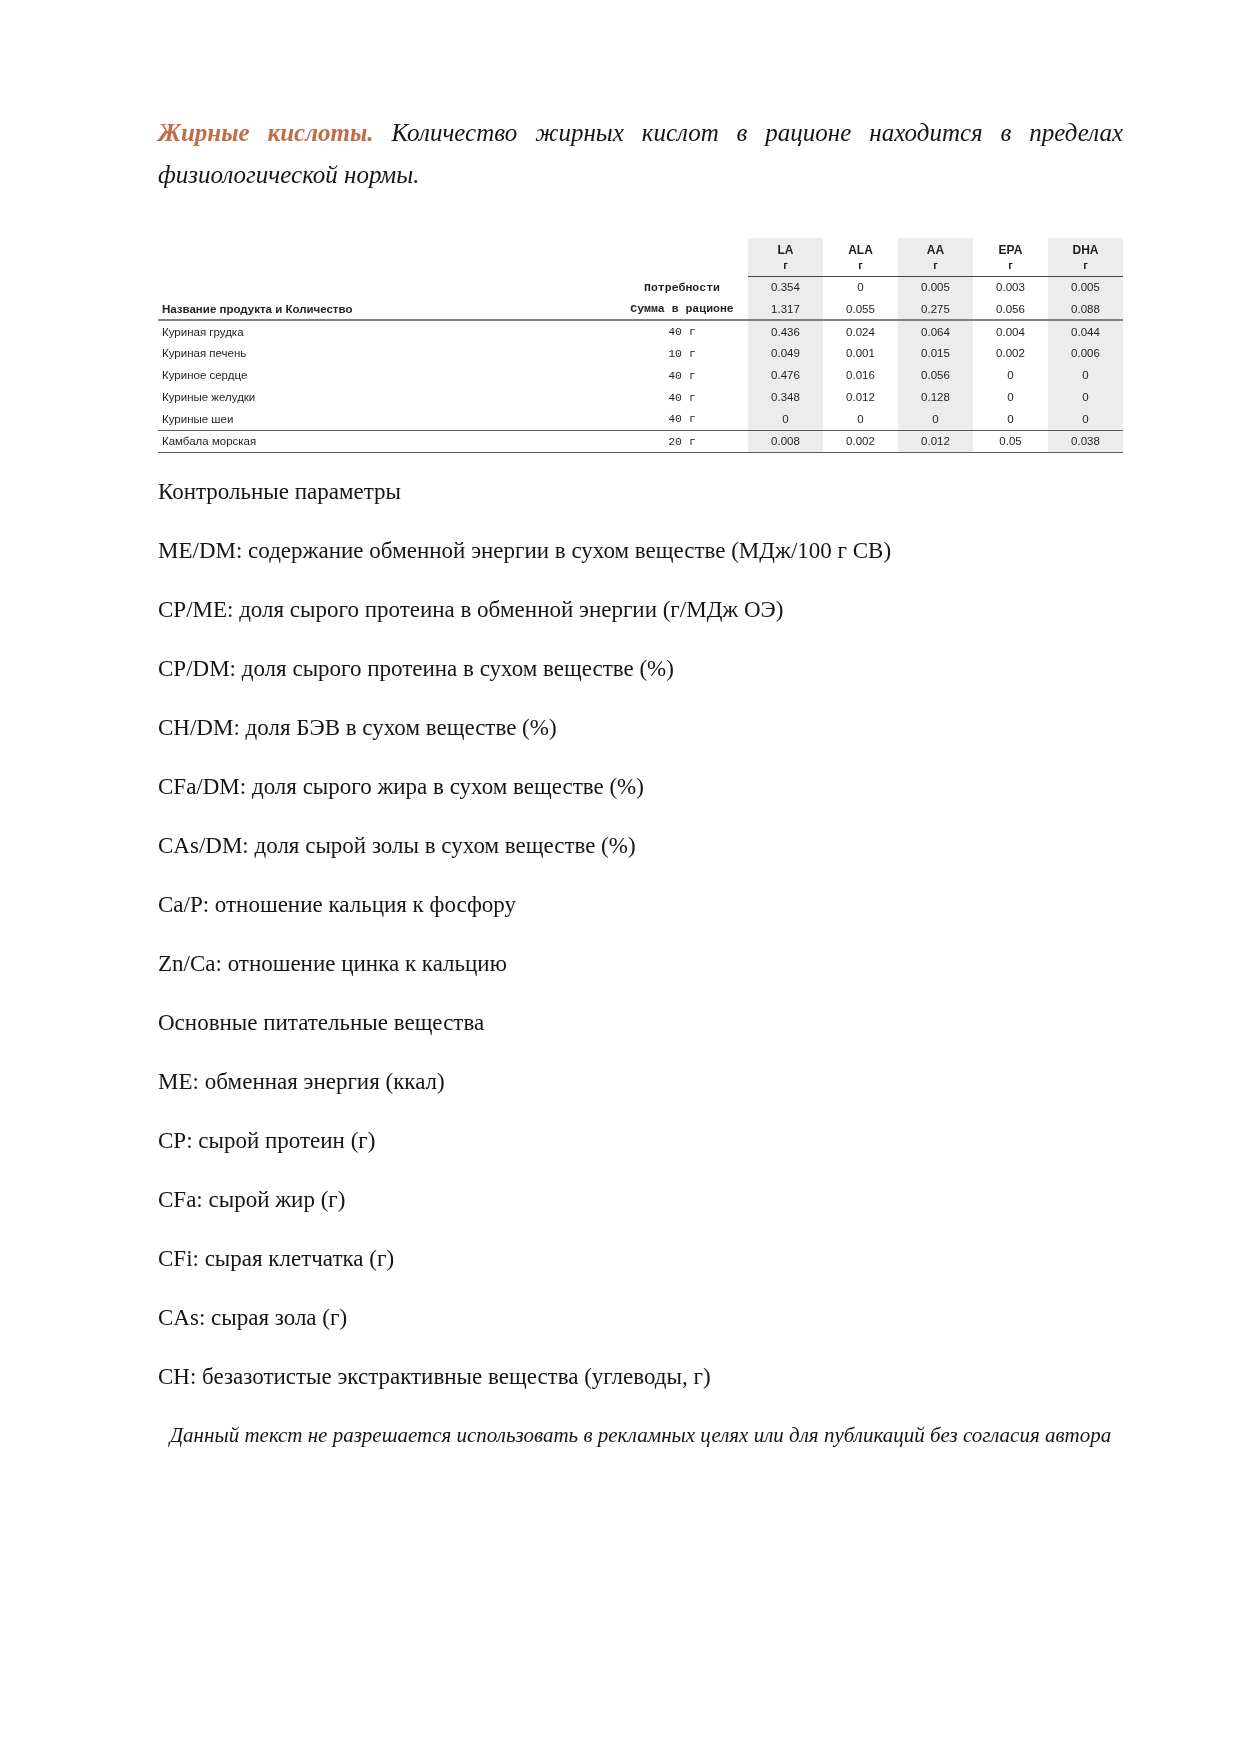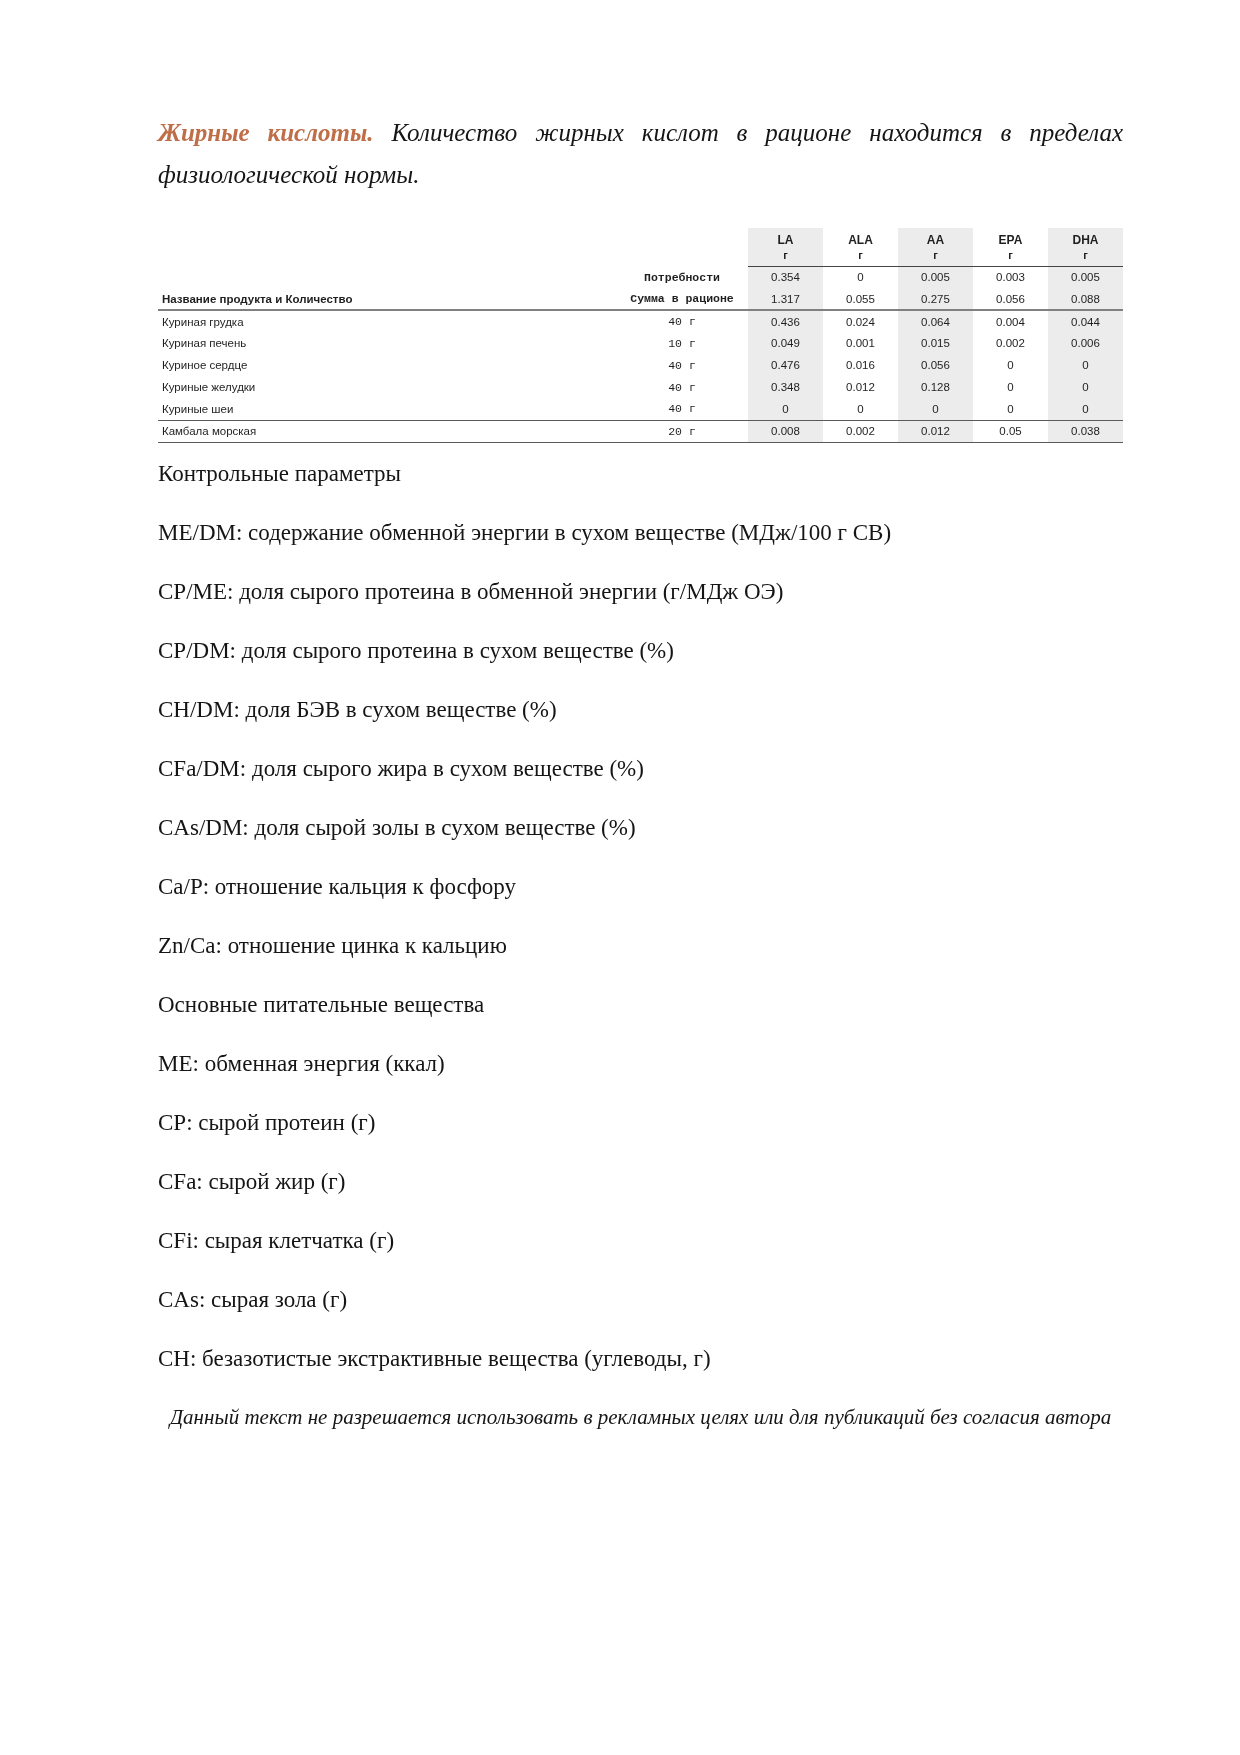--- a/index.html
+++ b/index.html
@@ -11,21 +11,21 @@
     position:relative;
     overflow:hidden;
   }
   .page { padding:112px 117px 0 158px; }
 
   
   .intro { font-size:25px; line-height:42px; text-align:justify; text-justify:inter-word;font-style:italic; }
   .intro .lead { color:var(--accent-heading,#bf6e48); font-weight:bold; }
 
   
-  .tbl-wrap { margin-top:32px; }
+  .tbl-wrap { margin-top:42px; }
   table.fat {
     width:100%;
     border-collapse:collapse;
     font-family:"Liberation Sans", sans-serif;
     font-size:11.5px;
     color:#1f1f1f;
     table-layout:fixed;
   }
   table.fat col.c-name { width:460px; }
   table.fat col.c-qty  { width:130px; }
@@ -52,21 +52,21 @@
     line-height:45px;
     color:var(--accent-link,#c9825d);
     text-align:justify;
     text-decoration:underline;
     text-decoration-color:var(--accent-link,#c9825d);
     text-underline-offset:5px;
     text-decoration-thickness:1.5px;
   }
 
   
-  .defs { margin-top:16px; }
+  .defs { margin-top:24px; }
   .defs p { font-size:23px; line-height:30px; margin-top:29px; text-align:left; }
   .defs p:first-child { margin-top:0; }
 
   
   .footer-note {
     margin-top:28px;
     font-size:21px;
     line-height:31px;
     font-style:italic;
     text-align:center;

